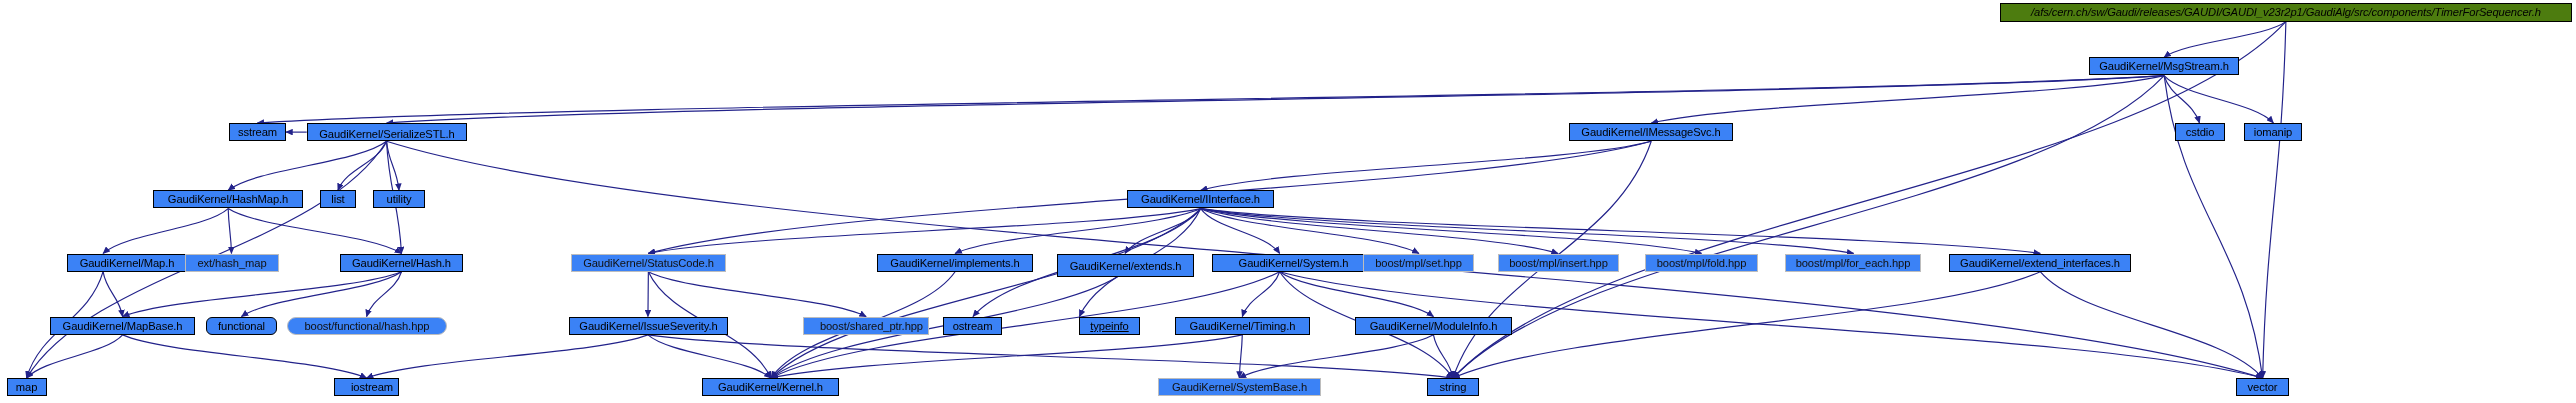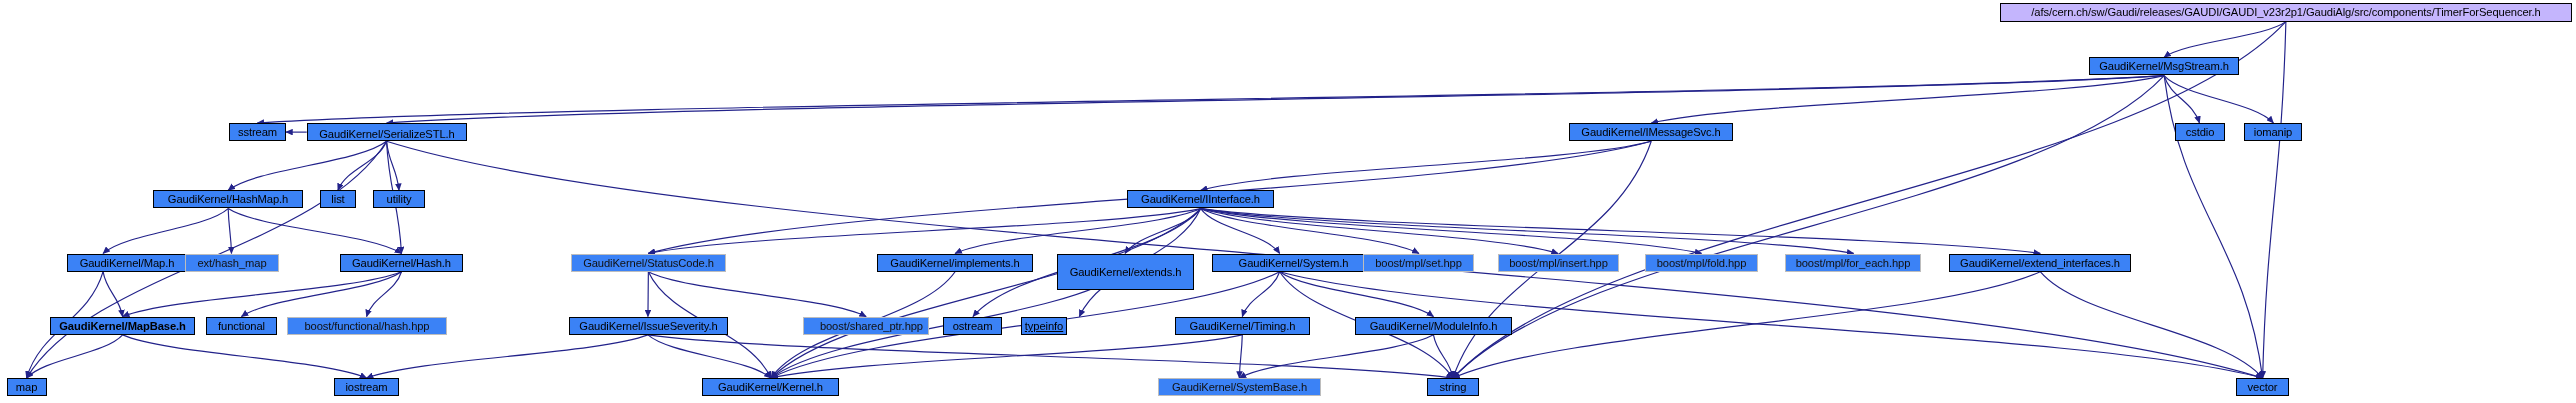--- a/index.html
+++ b/index.html
@@ -4,21 +4,21 @@
 <style>
   html,body{margin:0;padding:0;background:#ffffff;}
   #root{position:relative;width:2576px;height:403px;background:#ffffff;
         font-family:"Liberation Sans","DejaVu Sans",sans-serif;overflow:hidden;}
   #edges{position:absolute;left:0;top:0;width:2576px;height:403px;}
   .node{position:absolute;box-sizing:border-box;display:flex;align-items:center;
         justify-content:center;white-space:nowrap;background:#3b82f6;
         border:0.8px solid #000000;height:18.3px;font-size:11.2px;color:#000000;
         letter-spacing:-0.1px;}
   .node.sys{border:0.8px solid #bdbdbd;color:#111111;}
-  .node.root{background:#c4b5fd;border:0.8px solid #000000;}
+  .node.root{background:#4d7c0f;border:0.8px solid #000000;font-style:italic;}
   .node.strong{border:1.2px solid #000000;}
   .lbl{pointer-events:none;padding:0 5px;}
 </style>
 </head>
 <body>
 
 <div id="root">
   <svg id="edges" viewBox="0 0 3099 485" preserveAspectRatio="none">
     <defs>
       <marker id="ah" markerWidth="9" markerHeight="8" refX="8.2" refY="4" orient="auto" markerUnits="userSpaceOnUse">
@@ -131,72 +131,72 @@
       </div>
       <div class="node strong" style="left: 340px; top: 254px; width: 123px; height: 18.3px;">
         <span class="lbl">GaudiKernel/Hash.h</span>
       </div>
       <div class="node sys" style="left: 571px; top: 254px; width: 155px; height: 18.3px;">
         <span class="lbl">GaudiKernel/StatusCode.h</span>
       </div>
       <div class="node strong" style="left: 877px; top: 254px; width: 156px; height: 18.3px;">
         <span class="lbl">GaudiKernel/implements.h</span>
       </div>
-      <div class="node strong" style="left: 1057px; top: 254px; width: 137px; height: 36px;">
+      <div class="node strong" style="left: 1057px; top: 254px; width: 137px; height: 23px;">
         <span class="lbl">GaudiKernel/extends.h</span>
       </div>
       <div class="node strong" style="left: 1212px; top: 254px; width: 163px; height: 18.3px;">
         <span class="lbl">GaudiKernel/System.h</span>
       </div>
       <div class="node sys" style="left: 1363px; top: 254px; width: 111px; height: 18.3px;">
         <span class="lbl">boost/mpl/set.hpp</span>
       </div>
       <div class="node sys" style="left: 1498px; top: 254px; width: 121px; height: 18.3px;">
         <span class="lbl">boost/mpl/insert.hpp</span>
       </div>
       <div class="node sys" style="left: 1645px; top: 254px; width: 113px; height: 18.3px;">
         <span class="lbl">boost/mpl/fold.hpp</span>
       </div>
       <div class="node sys" style="left: 1785px; top: 254px; width: 136px; height: 18.3px;">
         <span class="lbl">boost/mpl/for_each.hpp</span>
       </div>
       <div class="node strong" style="left: 1949px; top: 254px; width: 182px; height: 18.3px;">
         <span class="lbl">GaudiKernel/extend_interfaces.h</span>
       </div>
-      <div class="node strong" style="left: 50px; top: 317px; width: 145px; height: 18.3px; font-weight: bold;">
+      <div class="node strong" style="left: 50px; top: 317px; width: 145px; height: 18.3px;">
         <span class="lbl">GaudiKernel/MapBase.h</span>
       </div>
-      <div class="node" style="left: 206px; top: 317px; width: 71px; height: 18.3px;">
+      <div class="node" style="left: 206px; top: 317px; width: 71px; height: 18.3px; border-radius: 6px;">
         <span class="lbl">functional</span>
       </div>
-      <div class="node sys" style="left: 287px; top: 317px; width: 160px; height: 18.3px;">
+      <div class="node sys" style="left: 287px; top: 317px; width: 160px; height: 18.3px; border-radius: 9px;">
         <span class="lbl">boost/functional/hash.hpp</span>
       </div>
       <div class="node strong" style="left: 569px; top: 317px; width: 159px; height: 18.3px;">
         <span class="lbl">GaudiKernel/IssueSeverity.h</span>
       </div>
       <div class="node sys" style="left: 803px; top: 317px; width: 126px; height: 18.3px; justify-content: flex-end;">
         <span class="lbl">boost/shared_ptr.hpp</span>
       </div>
       <div class="node" style="left: 943px; top: 317px; width: 59px; height: 18.3px;">
         <span class="lbl">ostream</span>
       </div>
-      <div class="node" style="left: 1021px; top: 317px; width: 46px; height: 18.3px; text-decoration: underline;">
+      <div class="node" style="left: 1079px; top: 317px; width: 61px; height: 18.3px; text-decoration: underline;">
         <span class="lbl">typeinfo</span>
       </div>
       <div class="node strong" style="left: 1175px; top: 317px; width: 135px; height: 18.3px;">
         <span class="lbl">GaudiKernel/Timing.h</span>
       </div>
       <div class="node strong" style="left: 1355px; top: 317px; width: 157px; height: 18.3px;">
         <span class="lbl">GaudiKernel/ModuleInfo.h</span>
       </div>
       <div class="node" style="left: 6.6px; top: 378px; width: 40px; height: 18.3px;">
         <span class="lbl">map</span>
       </div>
-      <div class="node" style="left: 334px; top: 378px; width: 65px; height: 18.3px;">
+      <div class="node" style="left: 334px; top: 378px; width: 65px; height: 18.3px; justify-content: flex-end;">
         <span class="lbl">iostream</span>
       </div>
       <div class="node strong" style="left: 702px; top: 378px; width: 137px; height: 18.3px;">
         <span class="lbl">GaudiKernel/Kernel.h</span>
       </div>
       <div class="node sys" style="left: 1158px; top: 378px; width: 163px; height: 18.3px;">
         <span class="lbl">GaudiKernel/SystemBase.h</span>
       </div>
       <div class="node" style="left: 1427px; top: 378px; width: 52px; height: 18.3px;">
         <span class="lbl">string</span>

